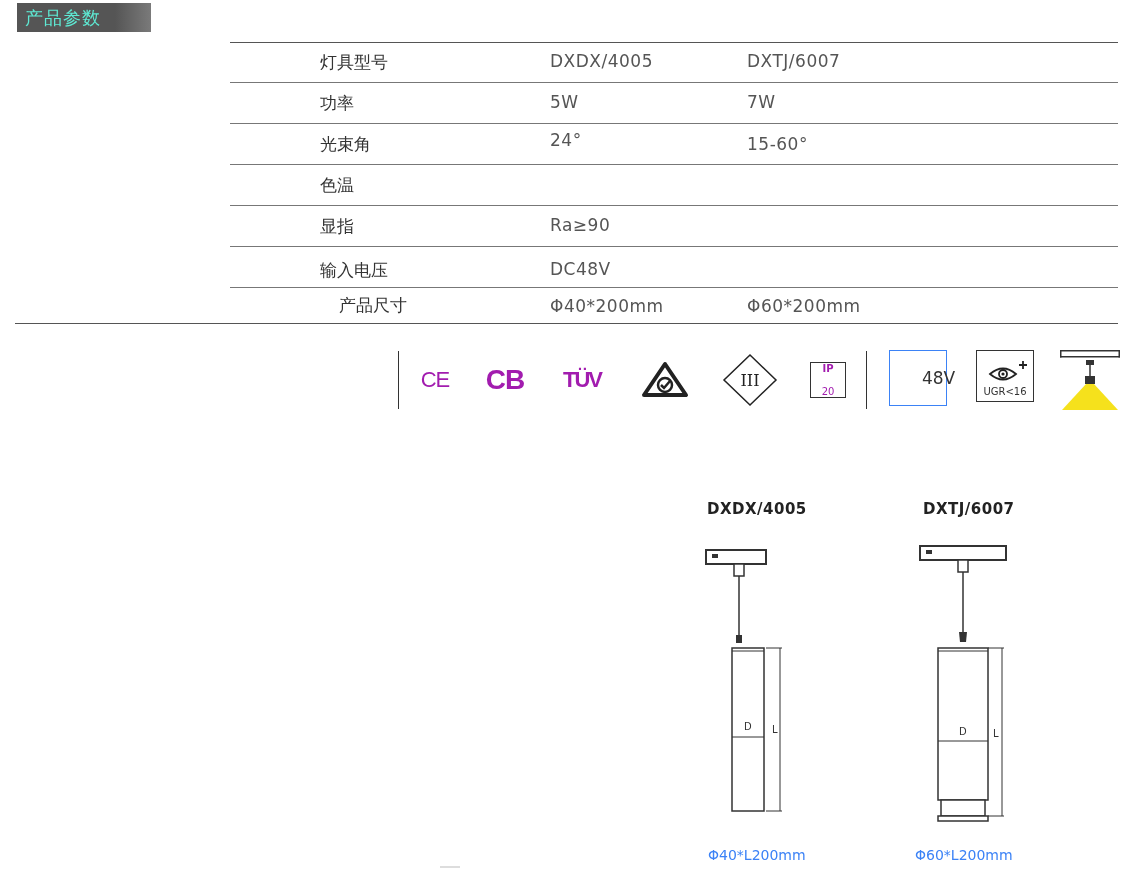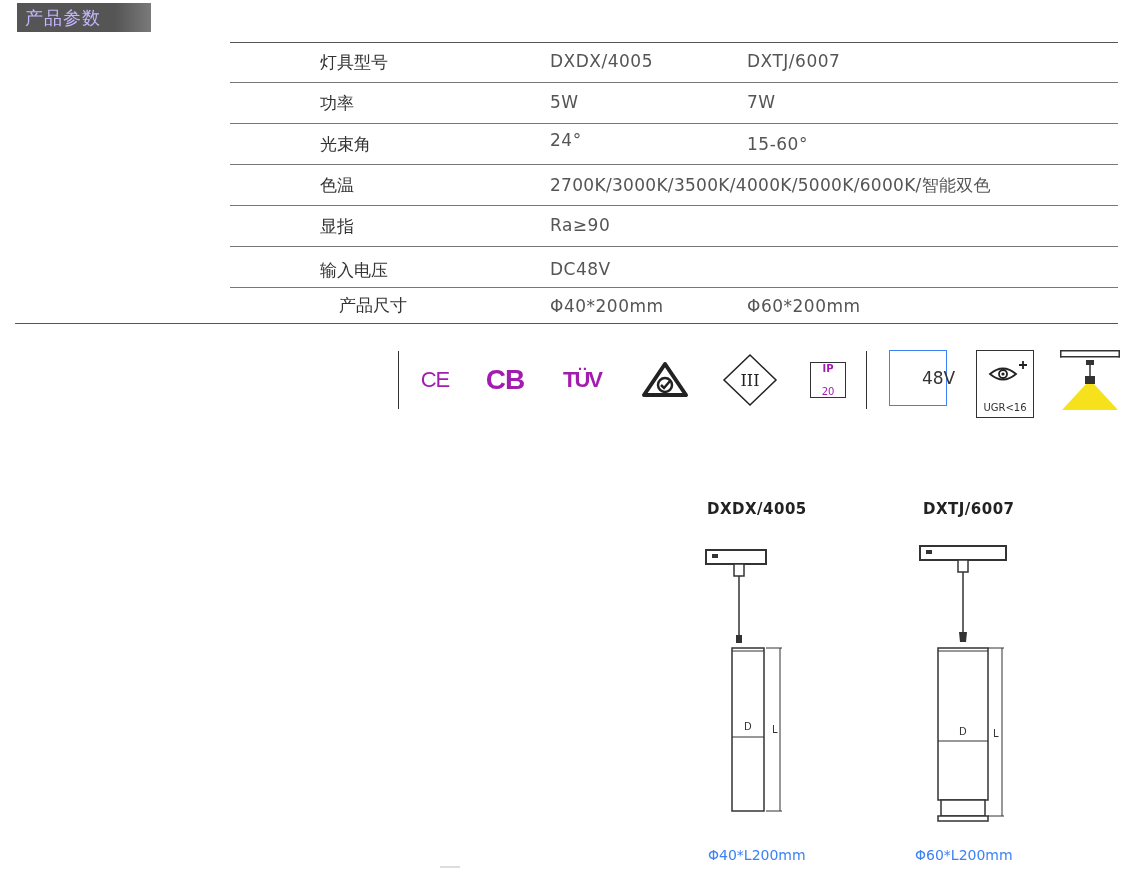--- a/index.html
+++ b/index.html
@@ -7,21 +7,21 @@
       width: 1148px; height: 869px; background: #ffffff; overflow: hidden;
       font-family: "DejaVu Sans", "Liberation Sans", sans-serif;
       color: #333;
       position: relative;
     }
     .title-bar {
       position: absolute; left: 17px; top: 3px; width: 134px; height: 29px;
       background: #555555;
     }
     .title-bar .title-text {
-      position: absolute; left: 8px; top: 3px; color: #c4b5fd;
+      position: absolute; left: 8px; top: 3px; color: #5eead4;
       font-size: 18px; letter-spacing: 1px;
     }
     .title-bar .title-shade {
       position: absolute; right: 0; top: 0; width: 36px; height: 29px;
       background: linear-gradient(to right, #555, #7a7a7a);
     }
     .spec-table {
       position: absolute; left: 0; top: 42px; width: 1148px;
     }
     .top-rule {
@@ -57,21 +57,21 @@
     }
     .cert-text {
       font-weight: bold; font-family: "Liberation Sans", sans-serif;
     }
     .box48 {
       position: absolute; left: 889px; top: 5px; width: 58px; height: 56px;
       border: 1px solid #3b82f6; display: flex; align-items: center; justify-content: center;
       font-size: 17px; color: #333; padding-left: 41px;
     }
     .ugr-box {
-      position: absolute; left: 976px; top: 5px; width: 58px; height: 68px;
+      position: absolute; left: 976px; top: 5px; width: 58px; height: 52px;
       border: 1px solid #333;
       text-decoration: underline;
     }
     .ugr-box .ugr-label {
       position: absolute; left: 0; bottom: 4px; width: 100%; text-align: center;
       font-size: 10px; color: #333;
     }
     .lamp-icon {
       position: absolute; left: 1060px; top: 5px; width: 60px; height: 60px;
     }
@@ -114,21 +114,20 @@
 
   <div class="row" style="top:82px;">
     <span class="label">光束角</span>
     <span class="v1" style="top:6px;">24°</span>
     <span class="v2" style="top:10px;">15-60°</span>
     <div class="divider"></div>
   </div>
 
   <div class="row" style="top:123px;">
     <span class="label">色温</span>
-    <span class="v1" style="letter-spacing:0.3px;">2700K/3000K/3500K/4000K/5000K/6000K/智能双色</span>
     <div class="divider"></div>
   </div>
 
   <div class="row" style="top:164px;">
     <span class="label">显指</span>
     <span class="v1">Ra≥90</span>
     <div class="divider"></div>
   </div>
 
   <div class="row" style="top:205px;">

